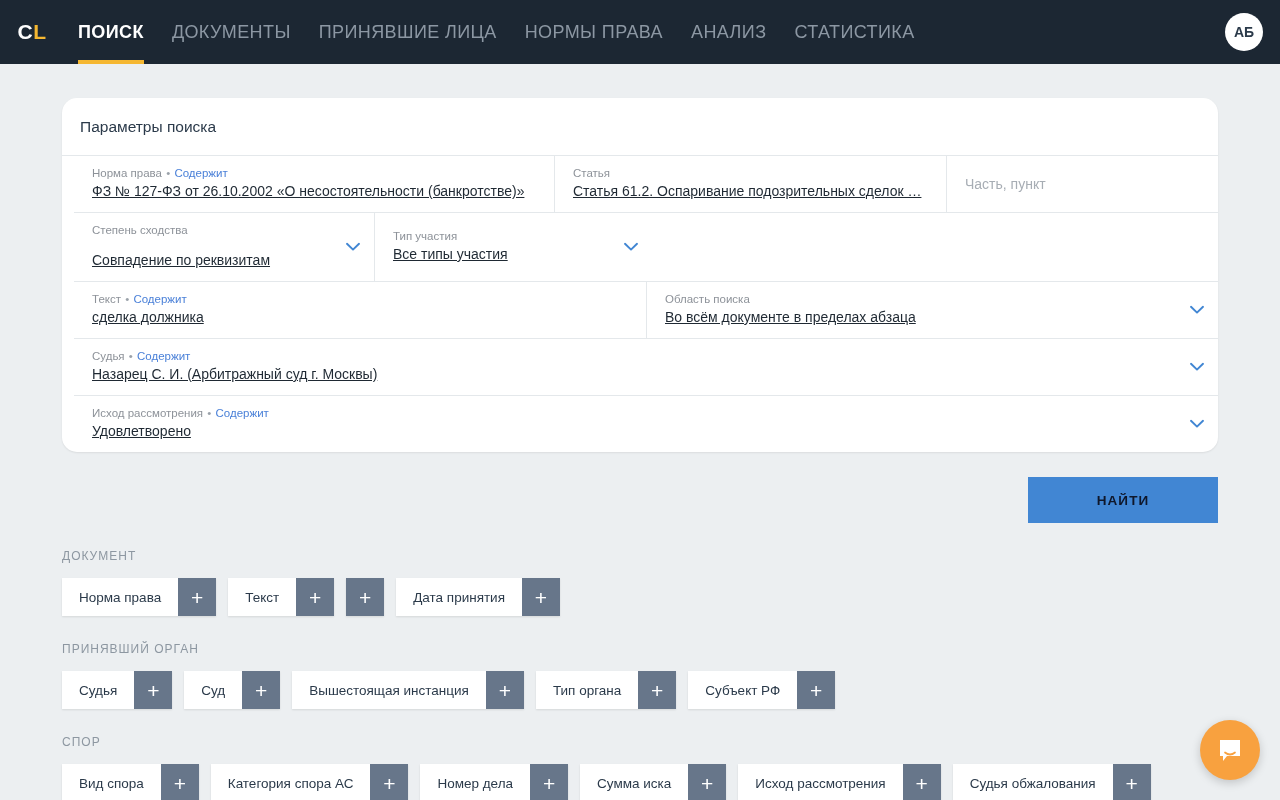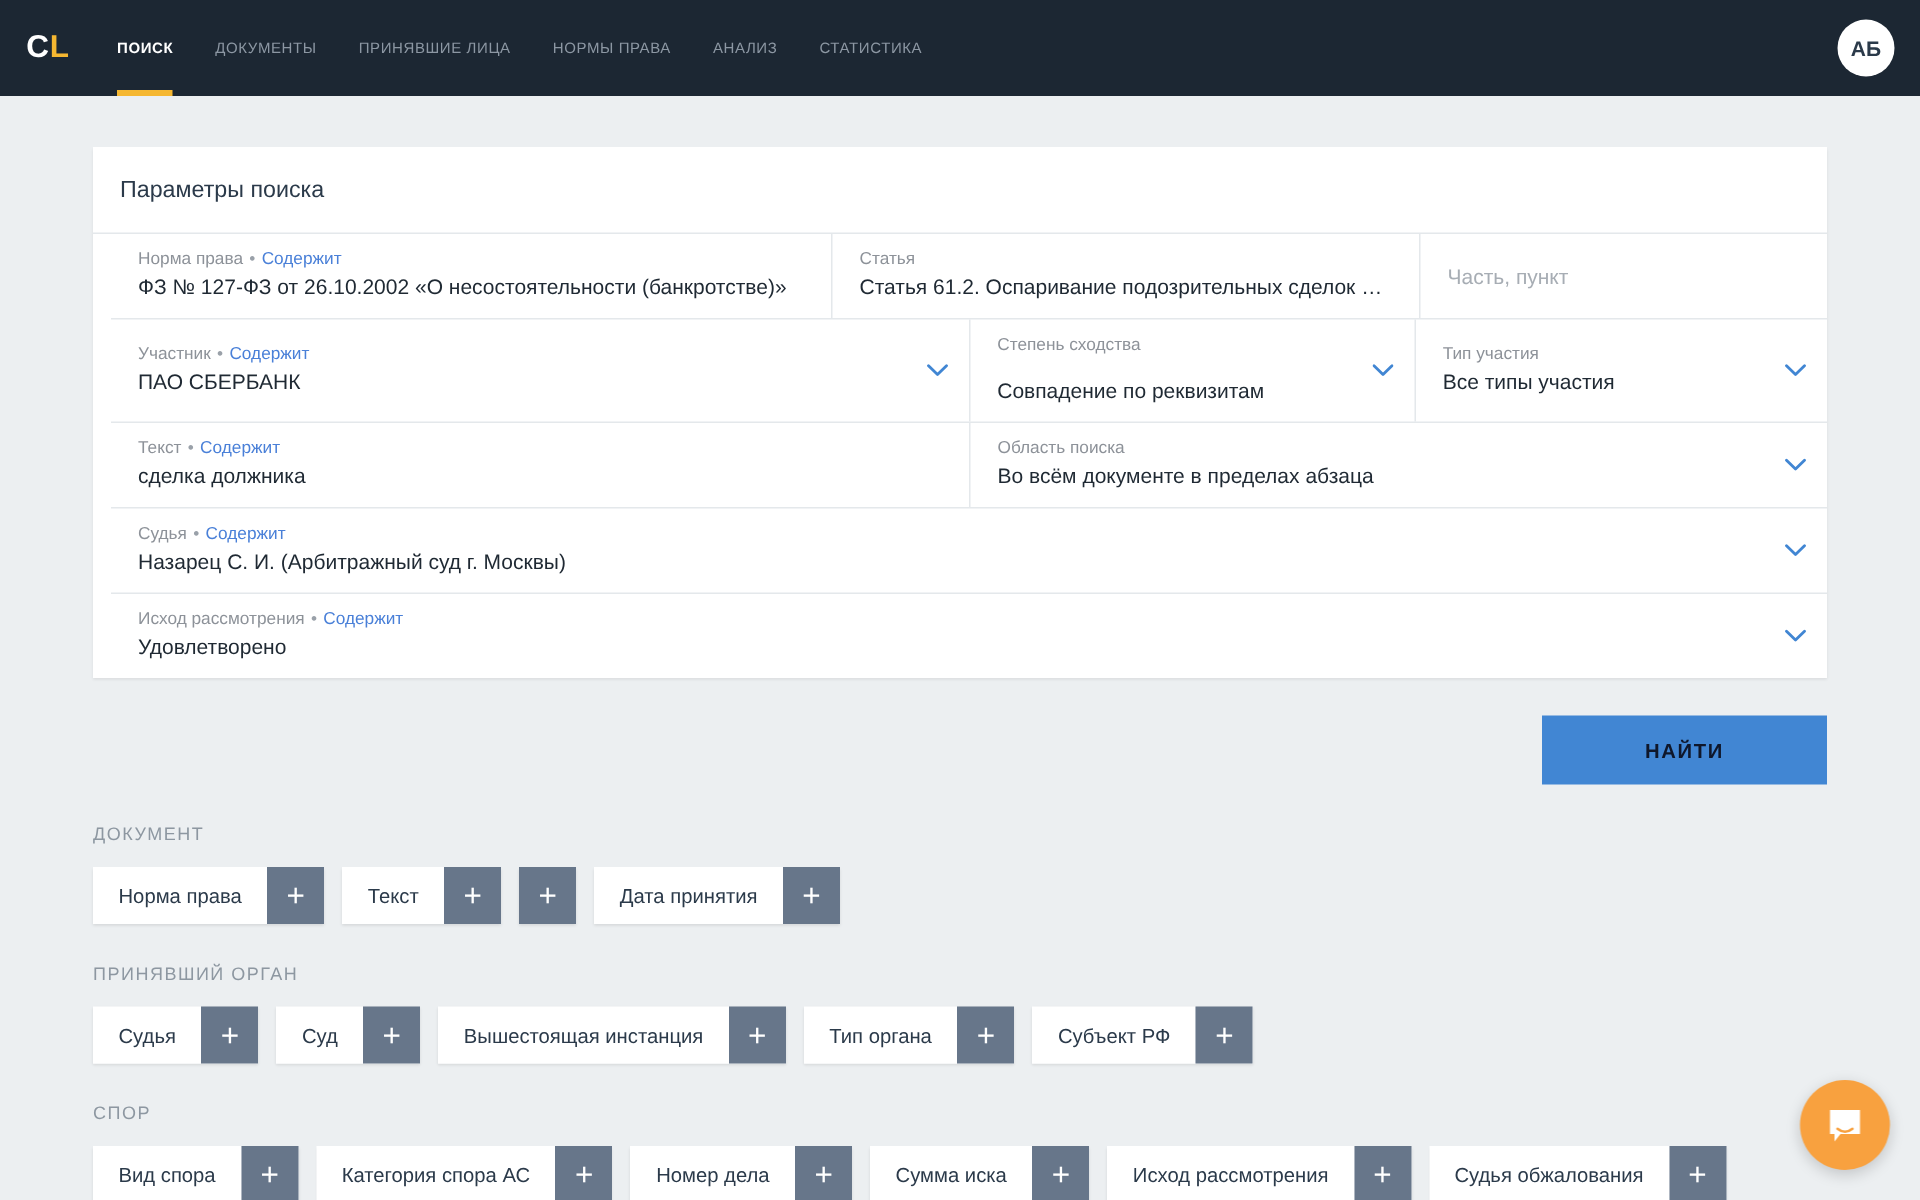--- a/index.html
+++ b/index.html
@@ -17,21 +17,21 @@
   }
   .logo {
     width: 64px; display: flex; align-items: center; justify-content: center;
     font-size: 21px; font-weight: bold; letter-spacing: .5px;
   }
   .logo .c { color: #ffffff; }
   .logo .l { color: #f5b731; }
   .nav { display: flex; align-items: stretch; }
   .nav-item {
     display: flex; align-items: center; padding: 0 14px;
-    font-size: 10px; letter-spacing: .4px; color: #8c97a3;
+    font-size: 18px; letter-spacing: .4px; color: #8c97a3;
     cursor: pointer; position: relative; white-space: nowrap;
   }
   .nav-item.active { color: #ffffff; font-weight: bold; }
   .nav-item.active::after {
     content: ""; position: absolute; left: 14px; right: 14px; bottom: 0;
     height: 4px; background: #f5b731;
   }
   .avatar {
     position: absolute; right: 17px; top: 13px;
     width: 38px; height: 38px; border-radius: 50%;
@@ -39,20 +39,21 @@
     display: flex; align-items: center; justify-content: center;
     font-size: 14px; font-weight: bold; cursor: pointer;
   }
 
   
   .page { padding: 34px 62px 0 62px; }
 
   .panel {
     background: #ffffff; width: 1156px;
     box-shadow: 0 1px 2px rgba(0,0,0,.08);
+    border-radius: 15px;
   }
   .panel-title {
     height: 58px; display: flex; align-items: center;
     padding: 0 18px; font-size: 15.5px; color: #2b3a4a;
     border-bottom: 1px solid #e4e8eb;
   }
 
   .row { display: flex; border-bottom: 1px solid #e4e8eb; margin-left: 12px; }
   .row:last-child { border-bottom: none; }
   .cell {
@@ -61,21 +62,21 @@
     min-height: 48px; cursor: text;
   }
   .cell + .cell { border-left: 1px solid #e4e8eb; }
   .cell .lab {
     font-size: 11.5px; color: #8d9299; line-height: 15px; white-space: nowrap;
   }
   .cell .lab .op { color: #4a80d8; }
   .cell .lab .dot { color: #9aa1a9; padding: 0 1px; }
   .cell .val {
     font-size: 14px; color: #1f2933; line-height: 20px;
-    white-space: nowrap; overflow: hidden; text-overflow: ellipsis;
+    white-space: nowrap; overflow: hidden; text-overflow: ellipsis; text-decoration: underline;
   }
   .cell .ph { font-size: 14px; color: #a7adb4; line-height: 20px; }
   .cell.empty { justify-content: center; }
 
   .chev {
     position: absolute; right: 14px; top: 50%; margin-top: -5px;
     width: 14px; height: 10px; cursor: pointer;
   }
   .chev svg { display: block; }
 
@@ -160,29 +161,20 @@
       <div class="cell w-statya">
         <div class="lab">Статья</div>
         <div class="val">Статья 61.2. Оспаривание подозрительных сделок …</div>
       </div>
       <div class="cell w-chast empty">
         <div class="ph">Часть, пункт</div>
       </div>
     </div>
 
     <div class="row">
-      <div class="cell w-uchast">
-        <div class="lab"><span>Участник</span><span class="dot"> • </span><span class="op">Содержит</span></div>
-        <div class="val">ПАО СБЕРБАНК</div>
-        <span class="chev">
-            <svg width="14" height="10" viewBox="0 0 14 10">
-              <path d="M1 1.8 L7 7.6 L13 1.8" fill="none" stroke="#4186d3" stroke-width="1.9" stroke-linecap="round" stroke-linejoin="round"></path>
-            </svg>
-          </span>
-      </div>
       <div class="cell w-stepen">
         <div class="lab">Степень сходства</div>
         <div class="val">Совпадение по реквизитам</div>
         <span class="chev">
             <svg width="14" height="10" viewBox="0 0 14 10">
               <path d="M1 1.8 L7 7.6 L13 1.8" fill="none" stroke="#4186d3" stroke-width="1.9" stroke-linecap="round" stroke-linejoin="round"></path>
             </svg>
           </span>
       </div>
       <div class="cell w-tip">

